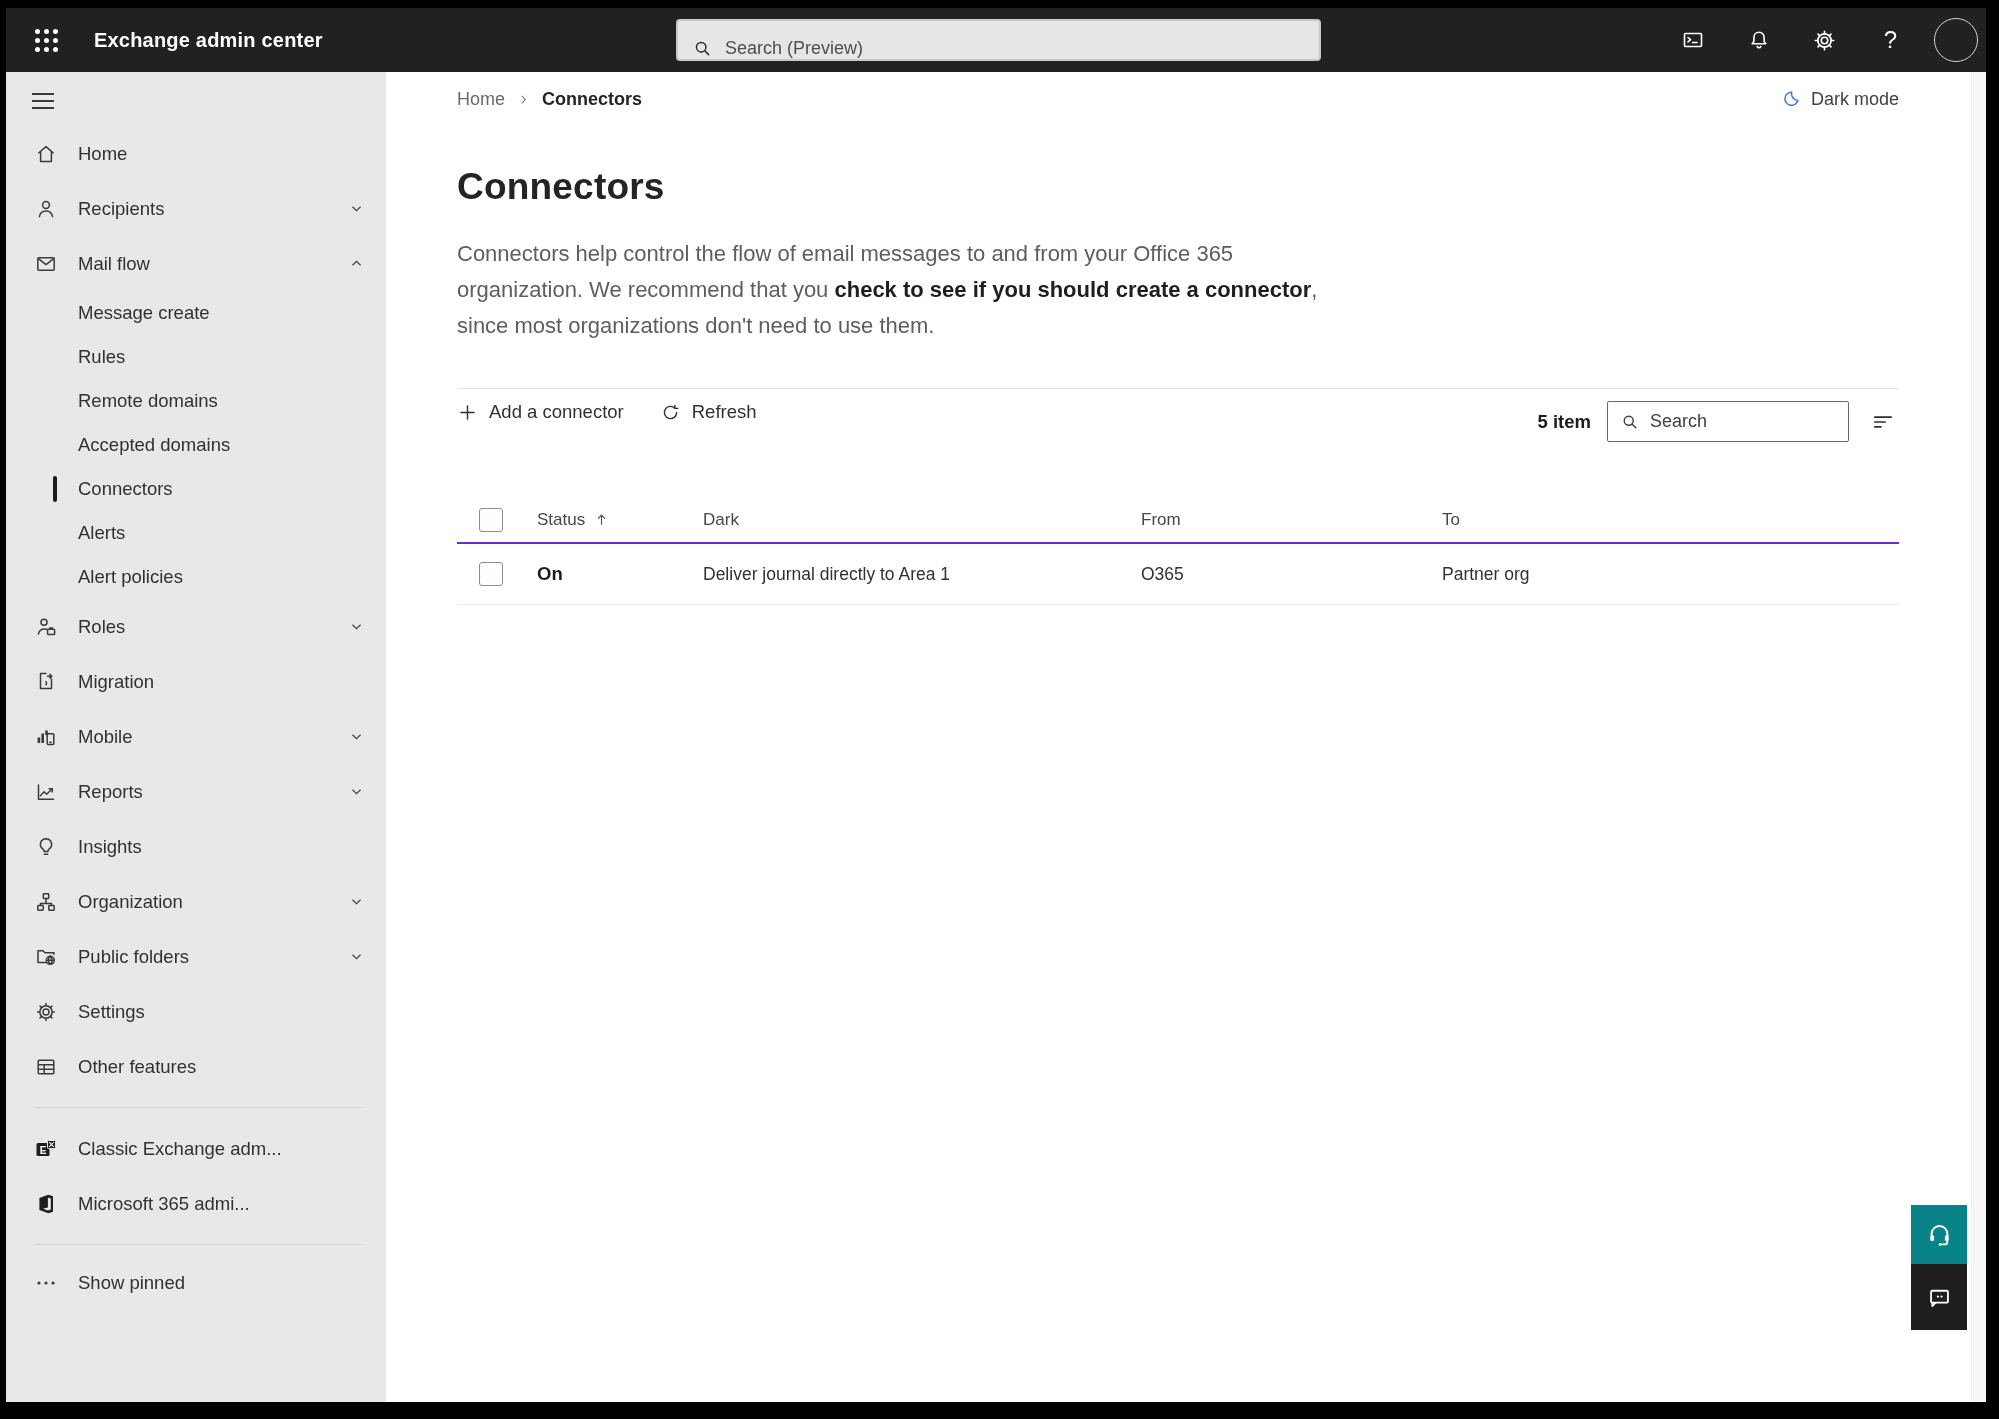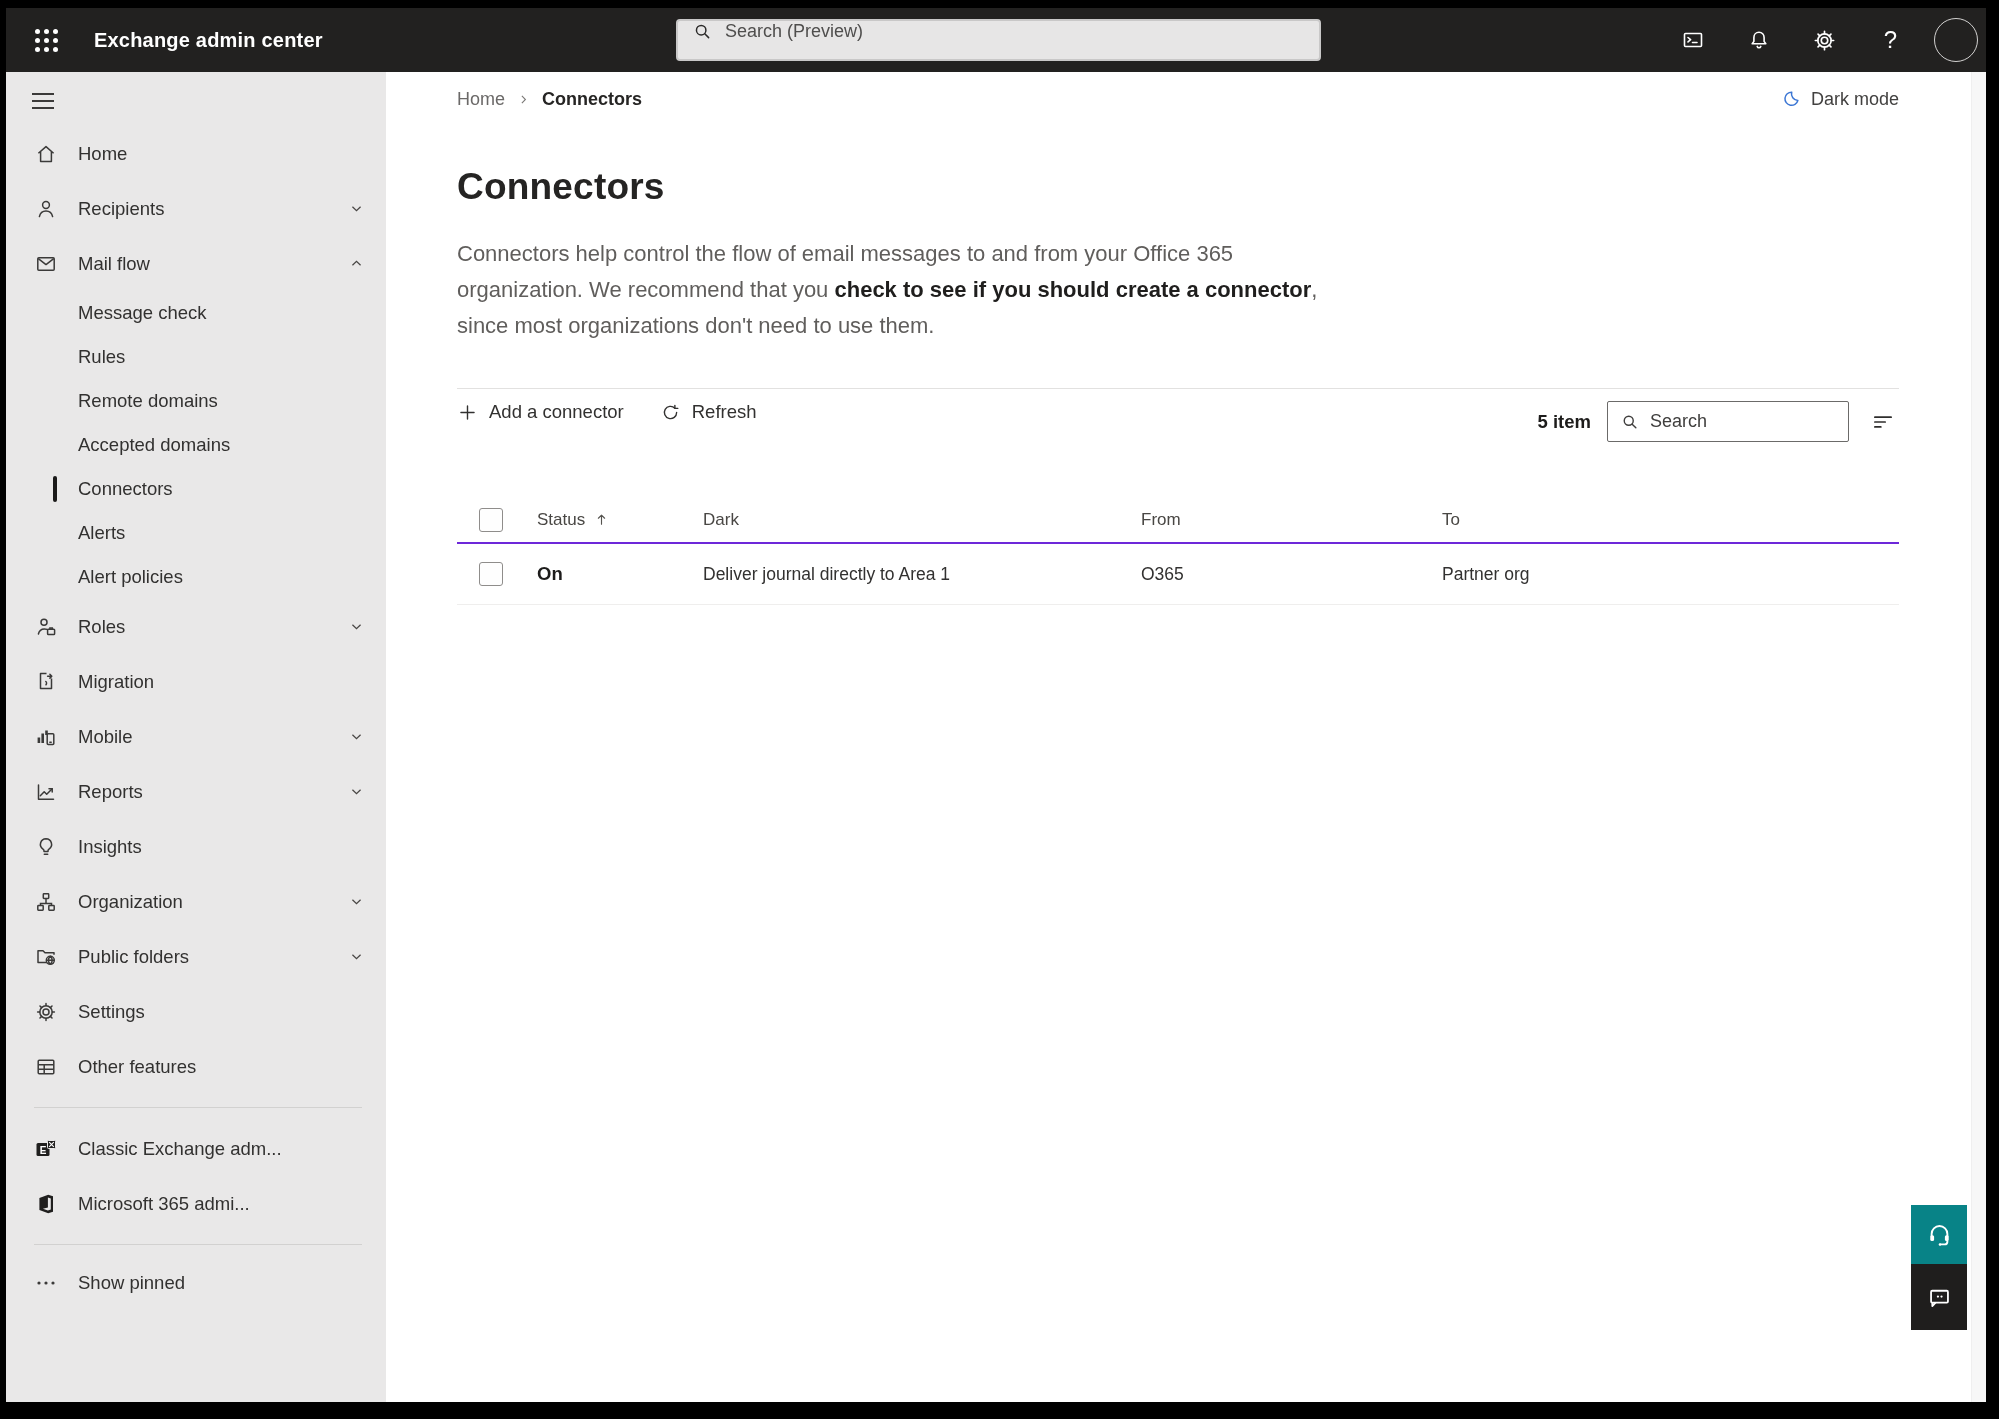--- a/index.html
+++ b/index.html
@@ -7,21 +7,21 @@
   body { background:#000; position:relative; font-family:"Liberation Sans", sans-serif; overflow:hidden; }
 
   .frame { position:absolute; left:6px; top:8px; right:13px; bottom:17px; background:#701a75; display:flex; flex-direction:column; overflow:hidden; }
 
   
   .topbar { height:64px; background:#222120; display:flex; align-items:center; position:relative; flex:0 0 64px; padding:0 8px 0 18px; }
   .waffle-btn { width:44px; height:44px; display:flex; align-items:center; justify-content:center; background:transparent; border:none; cursor:pointer; }
   .waffle { display:grid; grid-template-columns:repeat(3,5px); grid-auto-rows:5px; gap:4px; }
   .waffle i { width:5px; height:5px; background:#fff; border-radius:50%; }
   .app-title { color:#fff; font-size:20px; font-weight:600; margin-left:26px; letter-spacing:.2px; }
-  .topbar-search { position:absolute; left:670px; top:50%; transform:translateY(-50%); width:645px; height:42px; background:#e7e6e6; border:2px solid #c9c8c8; border-radius:4px; display:flex; align-items:flex-start; padding:0 14px; gap:12px; }
+  .topbar-search { position:absolute; left:670px; top:50%; transform:translateY(-50%); width:645px; height:42px; background:#e7e6e6; border:2px solid #c9c8c8; border-radius:4px; display:flex; align-items:flex-end; padding:0 14px; gap:12px; }
   .topbar-search input { flex:1; border:none; background:transparent; outline:none; font-size:18px; color:#3c3b3a; font-family:inherit; }
   .topbar-search input::placeholder { color:#4f4e4d; opacity:1; }
   .topbar-right { margin-left:auto; display:flex; align-items:center; gap:21px; }
   .tb-iconbtn { width:45px; height:45px; display:flex; align-items:center; justify-content:center; background:transparent; border:none; cursor:pointer; color:#fff; }
   .avatar { width:44px; height:44px; border-radius:50%; border:1.5px solid #d2d1d0; background:transparent; cursor:pointer; }
   .help-glyph { color:#fff; font-size:24px; font-weight:400; }
 
   
   .app-body { flex:1; display:flex; min-height:0; }
 
@@ -185,21 +185,21 @@
             </span>
           <span class="lbl">Mail flow</span>
           <span class="chev">
               <svg width="15" height="15" viewBox="0 0 24 24" fill="none" stroke="currentColor" stroke-width="2">
                 <path d="M5.5 14.8 12 8.5l6.5 6.3"></path>
               </svg>
             </span>
         </li>
 
         <li class="nav-sub">
-            <span>Message check</span>
+            <span>Message create</span>
           </li>
         <li class="nav-sub">
             <span>Rules</span>
           </li>
         <li class="nav-sub">
             <span>Remote domains</span>
           </li>
         <li class="nav-sub">
             <span>Accepted domains</span>
           </li>

